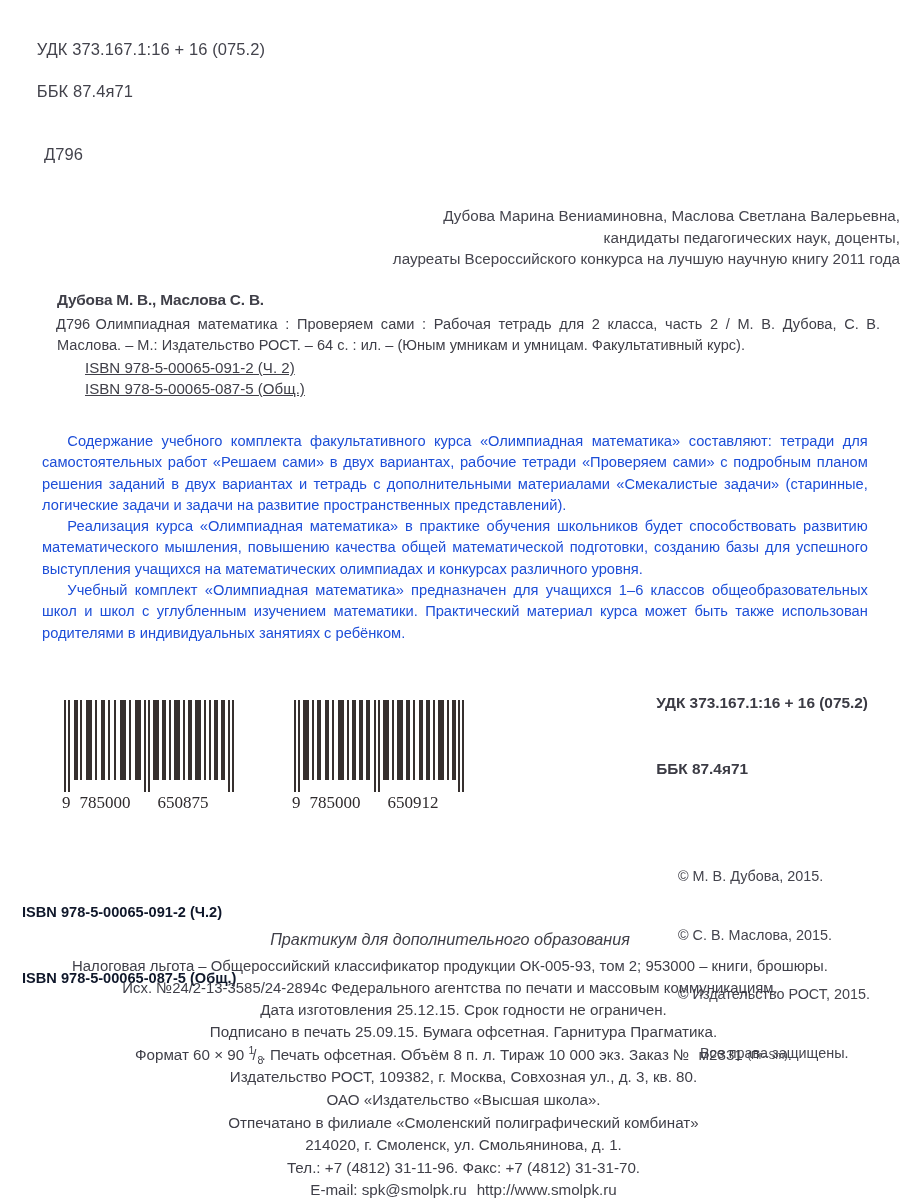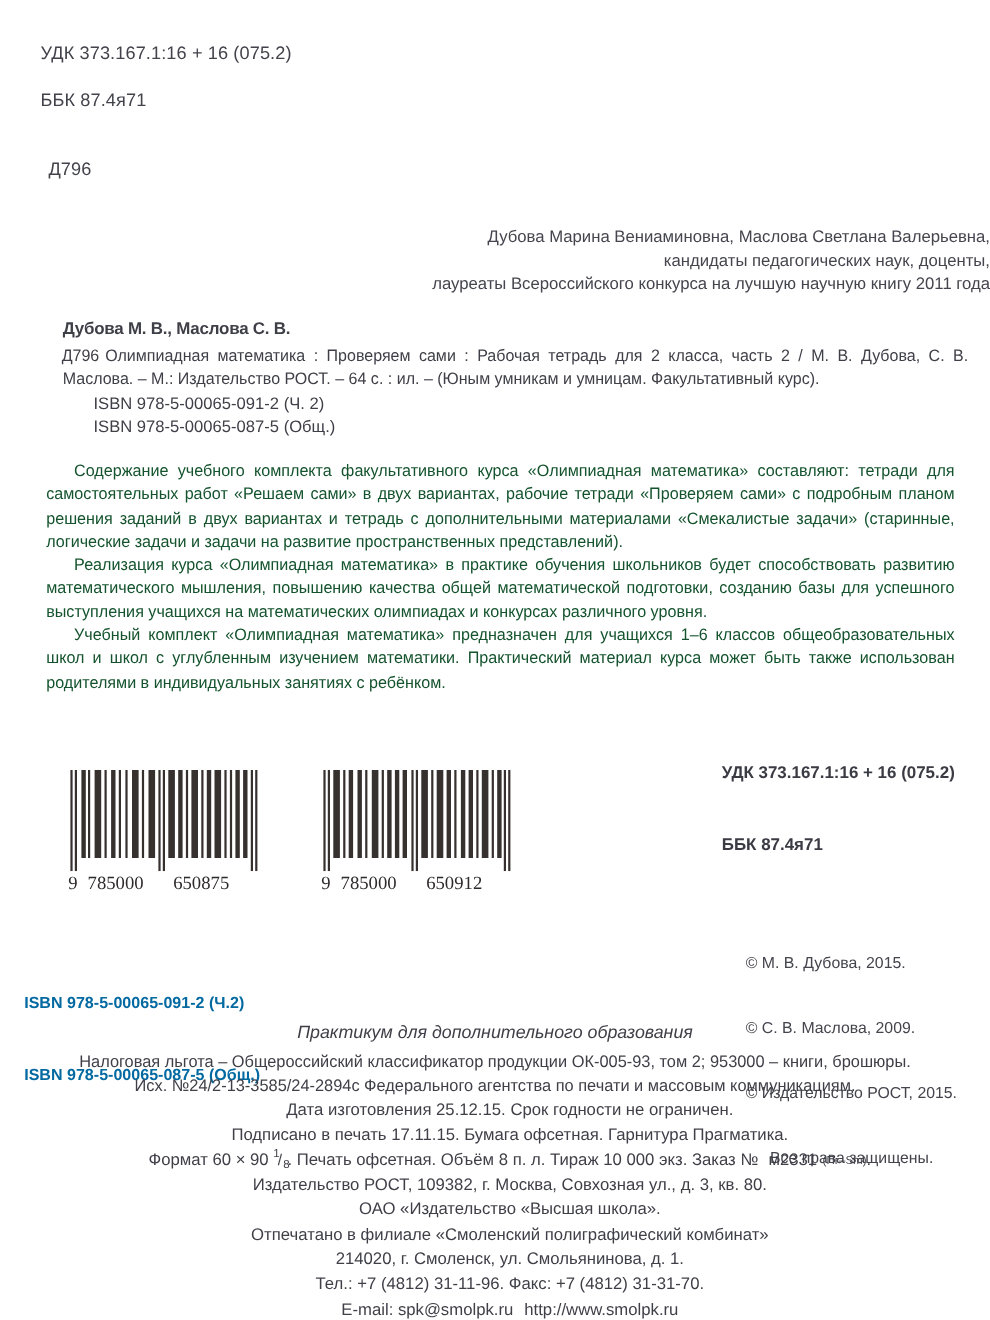--- a/index.html
+++ b/index.html
@@ -80,32 +80,33 @@
   }
   .biblio-desc .firstline {
     padding-left: 40px;
   }
 
   .isbn-lines {
     margin-top: 1px;
     padding-left: 28px;
     font-size: 15.1px;
     line-height: 21.5px;
+    text-decoration: underline;
   }
 
   
   .annotation {
     position: absolute;
     left: 42px;
-    top: 418px;
+    top: 430px;
     width: 826px;
     font-size: 15.05px;
     line-height: 21.3px;
     text-align: justify;
-    color: #14532d;
+    color: #1d4ed8;
   }
   .annotation p {
     margin: 0;
     text-indent: 26px;
     transform: scaleX(0.975);
     transform-origin: left top;
     width: 847px;
   }
   .annotation p + p { margin-top: 0px; }
 
@@ -158,21 +159,21 @@
   .copyright .rights { display: block; padding-left: 22px; }
 
   
   .isbn-bold {
     position: absolute;
     left: 22px;
     top: 857px;
     font-size: 14.6px;
     font-weight: bold;
     line-height: 22px;
-    color: #0369a1;
+    color: #0f172a;
     white-space: pre;
   }
 
   
   .colophon {
     position: absolute;
     left: 0;
     right: 0;
     top: 928px;
     text-align: center;
@@ -348,39 +349,39 @@
         <span>7</span><span>8</span><span>5</span><span>0</span><span>0</span><span>0</span>
       </span>
       <span class="bd-right">
         <span>6</span><span>5</span><span>0</span><span>9</span><span>1</span><span>2</span>
       </span>
     </div>
   </div>
 
   <div class="copyright">
     <div>© М. В. Дубова, 2015.</div>
-    <div>© С. В. Маслова, 2009.</div>
+    <div>© С. В. Маслова, 2015.</div>
     <div>© Издательство РОСТ, 2015.</div>
     <div class="rights">Все права защищены.</div>
   </div>
 
   <div class="isbn-bold">
     <div>ISBN 978-5-00065-091-2 (Ч.2)</div>
     <div>ISBN 978-5-00065-087-5 (Общ.)</div>
   </div>
 
   <div class="colophon">
     <div class="title-it">Практикум для дополнительного образования</div>
     <div class="narrow">
       <div>Налоговая льгота – Общероссийский классификатор продукции ОК-005-93, том 2; 953000 – книги, брошюры.</div>
       <div>Исх. №24/2-13-3585/24-2894с Федерального агентства по печати и массовым коммуникациям.</div>
     </div>
     <div class="wide">
       <div>Дата изготовления 25.12.15. Срок годности не ограничен.</div>
-      <div>Подписано в печать 17.11.15. Бумага офсетная. Гарнитура Прагматика.</div>
+      <div>Подписано в печать 25.09.15. Бумага офсетная. Гарнитура Прагматика.</div>
       <div>
         <span>Формат 60 × 90 </span><span class="frac"><span class="num">1</span><span class="sl">/</span><span class="den">8</span></span><span>. Печать офсетная. Объём 8 п. л. Тираж 10 000 экз. Заказ № </span><span class="gapsp"></span><span>м2331</span><span class="gapsp"></span><span class="tiny">(Пг–Sm)</span><span>.</span>
       </div>
       <div>Издательство РОСТ, 109382, г. Москва, Совхозная ул., д. 3, кв. 80.</div>
       <div>ОАО «Издательство «Высшая школа».</div>
       <div>Отпечатано в филиале «Смоленский полиграфический комбинат»</div>
       <div>214020, г. Смоленск, ул. Смольянинова, д. 1.</div>
       <div>Тел.: +7 (4812) 31-11-96. Факс: +7 (4812) 31-31-70.</div>
       <div>
         <span>E-mail: spk@smolpk.ru</span><span class="gapsp"></span><span class="gapsp"></span><span>http://www.smolpk.ru</span>

